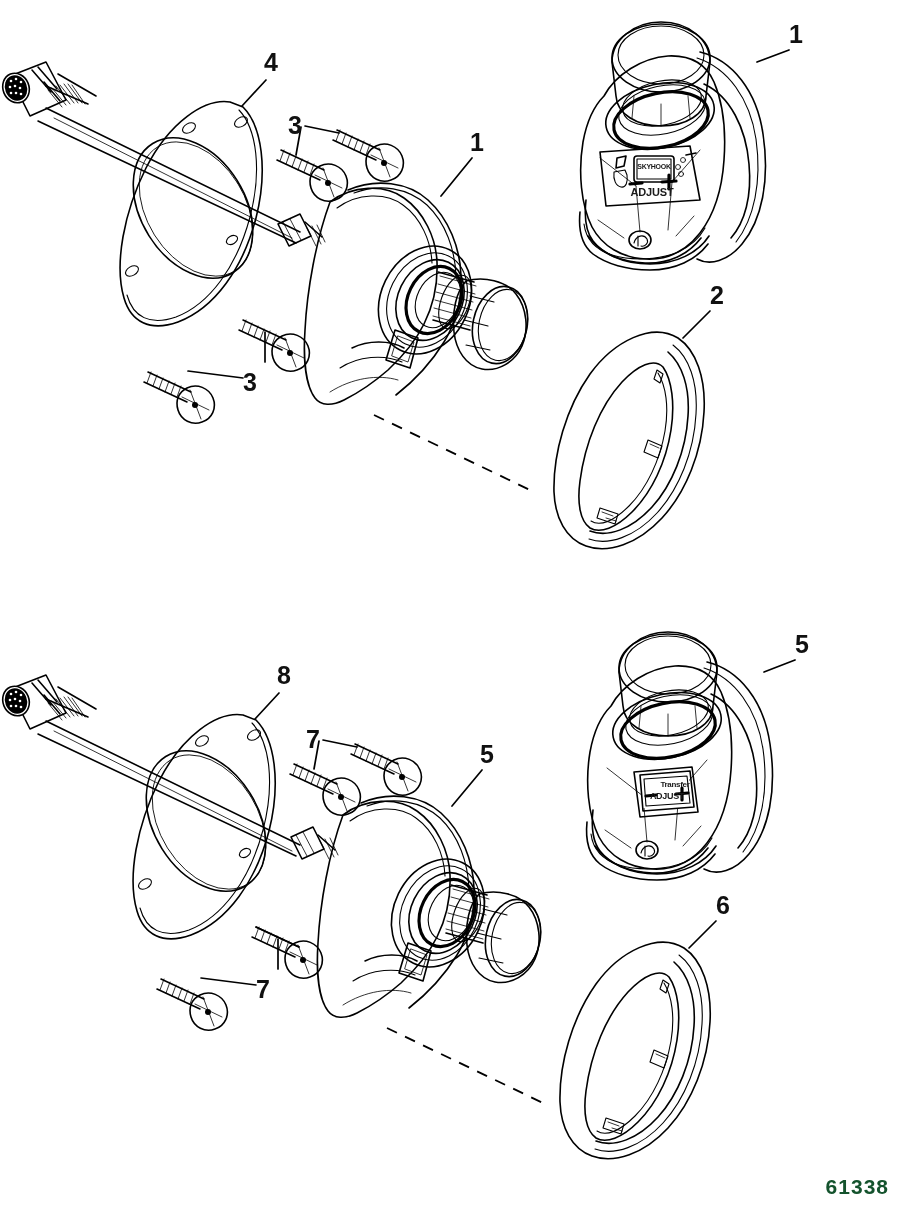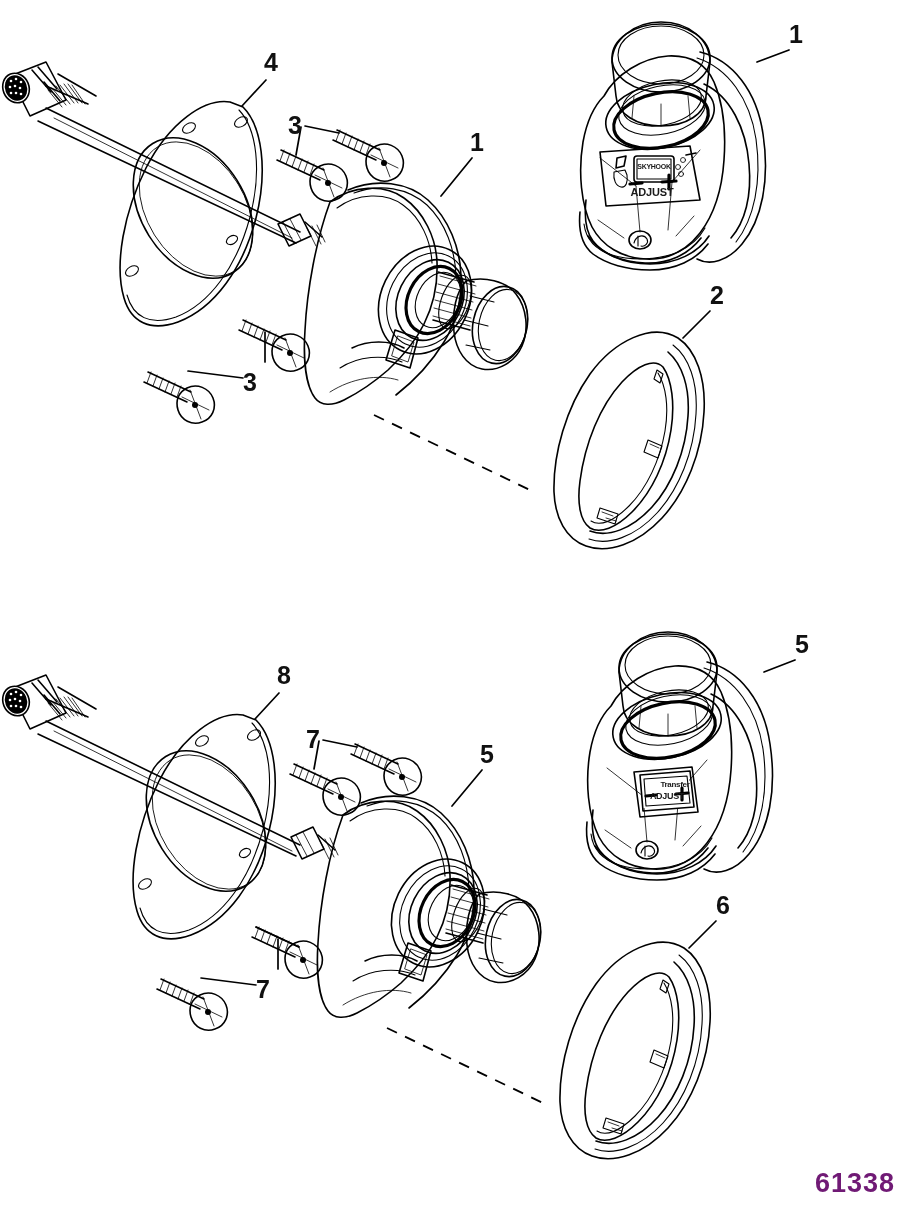--- a/index.html
+++ b/index.html
@@ -5,22 +5,22 @@
   html,body{margin:0;padding:0;background:#ffffff;}
   body{width:905px;height:1213px;position:relative;overflow:hidden;
        font-family:"Liberation Sans",sans-serif;color:#1a1a1a;}
   .sheet{position:absolute;inset:0;}
   .assembly{position:absolute;left:0;width:905px;height:600px;}
   #assembly-top{top:0;}
   #assembly-bottom{top:600px;}
   svg{display:block;overflow:visible;}
   .callout{position:absolute;font-size:25px;font-weight:bold;letter-spacing:0.5px;
            color:#111;line-height:1;user-select:none;}
-  .drawing-number{position:absolute;right:10px;bottom:14px;font-size:27px;
-                  font-weight:bold;letter-spacing:1px;color:#701a75;}
+  .drawing-number{position:absolute;right:16px;bottom:14px;font-size:21px;
+                  font-weight:bold;letter-spacing:1px;color:#14532d;}
   .ln{fill:none;stroke:#000;stroke-width:1.6;stroke-linecap:round;stroke-linejoin:round;}
   .ln-thin{fill:none;stroke:#000;stroke-width:1.1;stroke-linecap:round;stroke-linejoin:round;}
   .ln-hair{fill:none;stroke:#000;stroke-width:0.8;stroke-linecap:round;stroke-linejoin:round;}
   .ln-bold{fill:none;stroke:#000;stroke-width:3.2;stroke-linecap:round;stroke-linejoin:round;}
   .leader{fill:none;stroke:#000;stroke-width:1.7;stroke-linecap:round;}
   .dash{fill:none;stroke:#000;stroke-width:1.8;stroke-dasharray:11 9;stroke-linecap:butt;}
   .wht{fill:#ffffff;}
   .blk{fill:#000000;}
 </style>
 </head>

